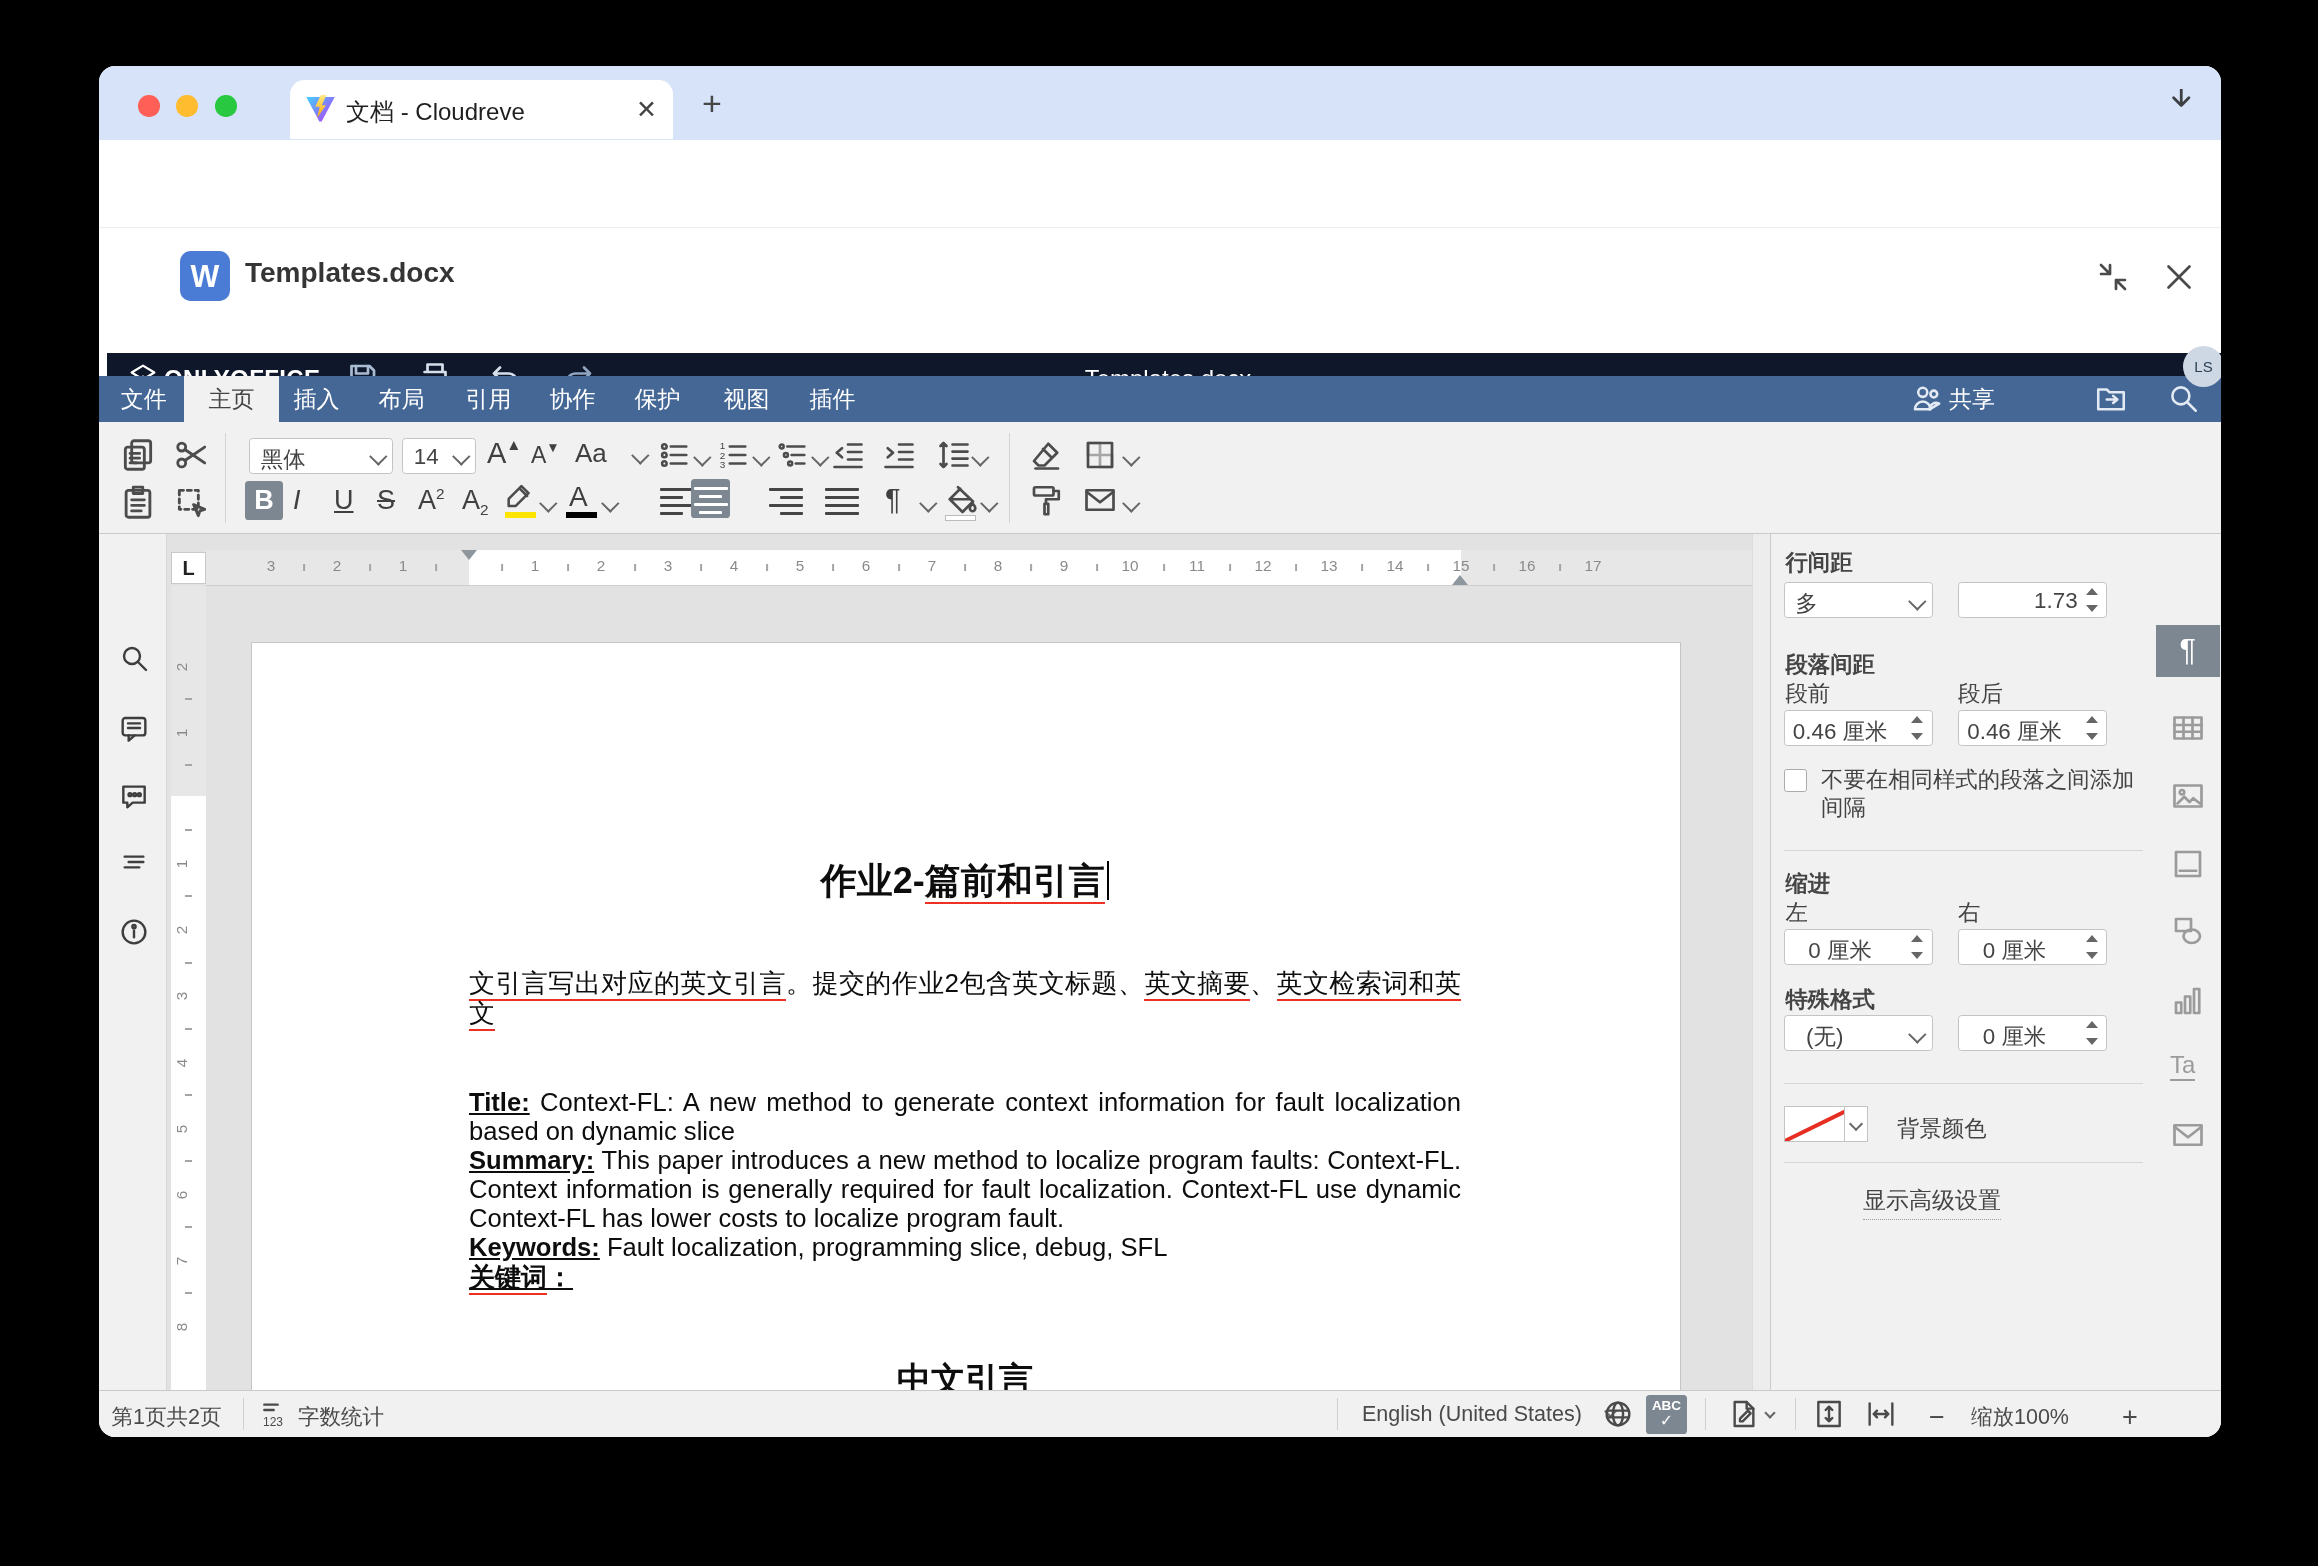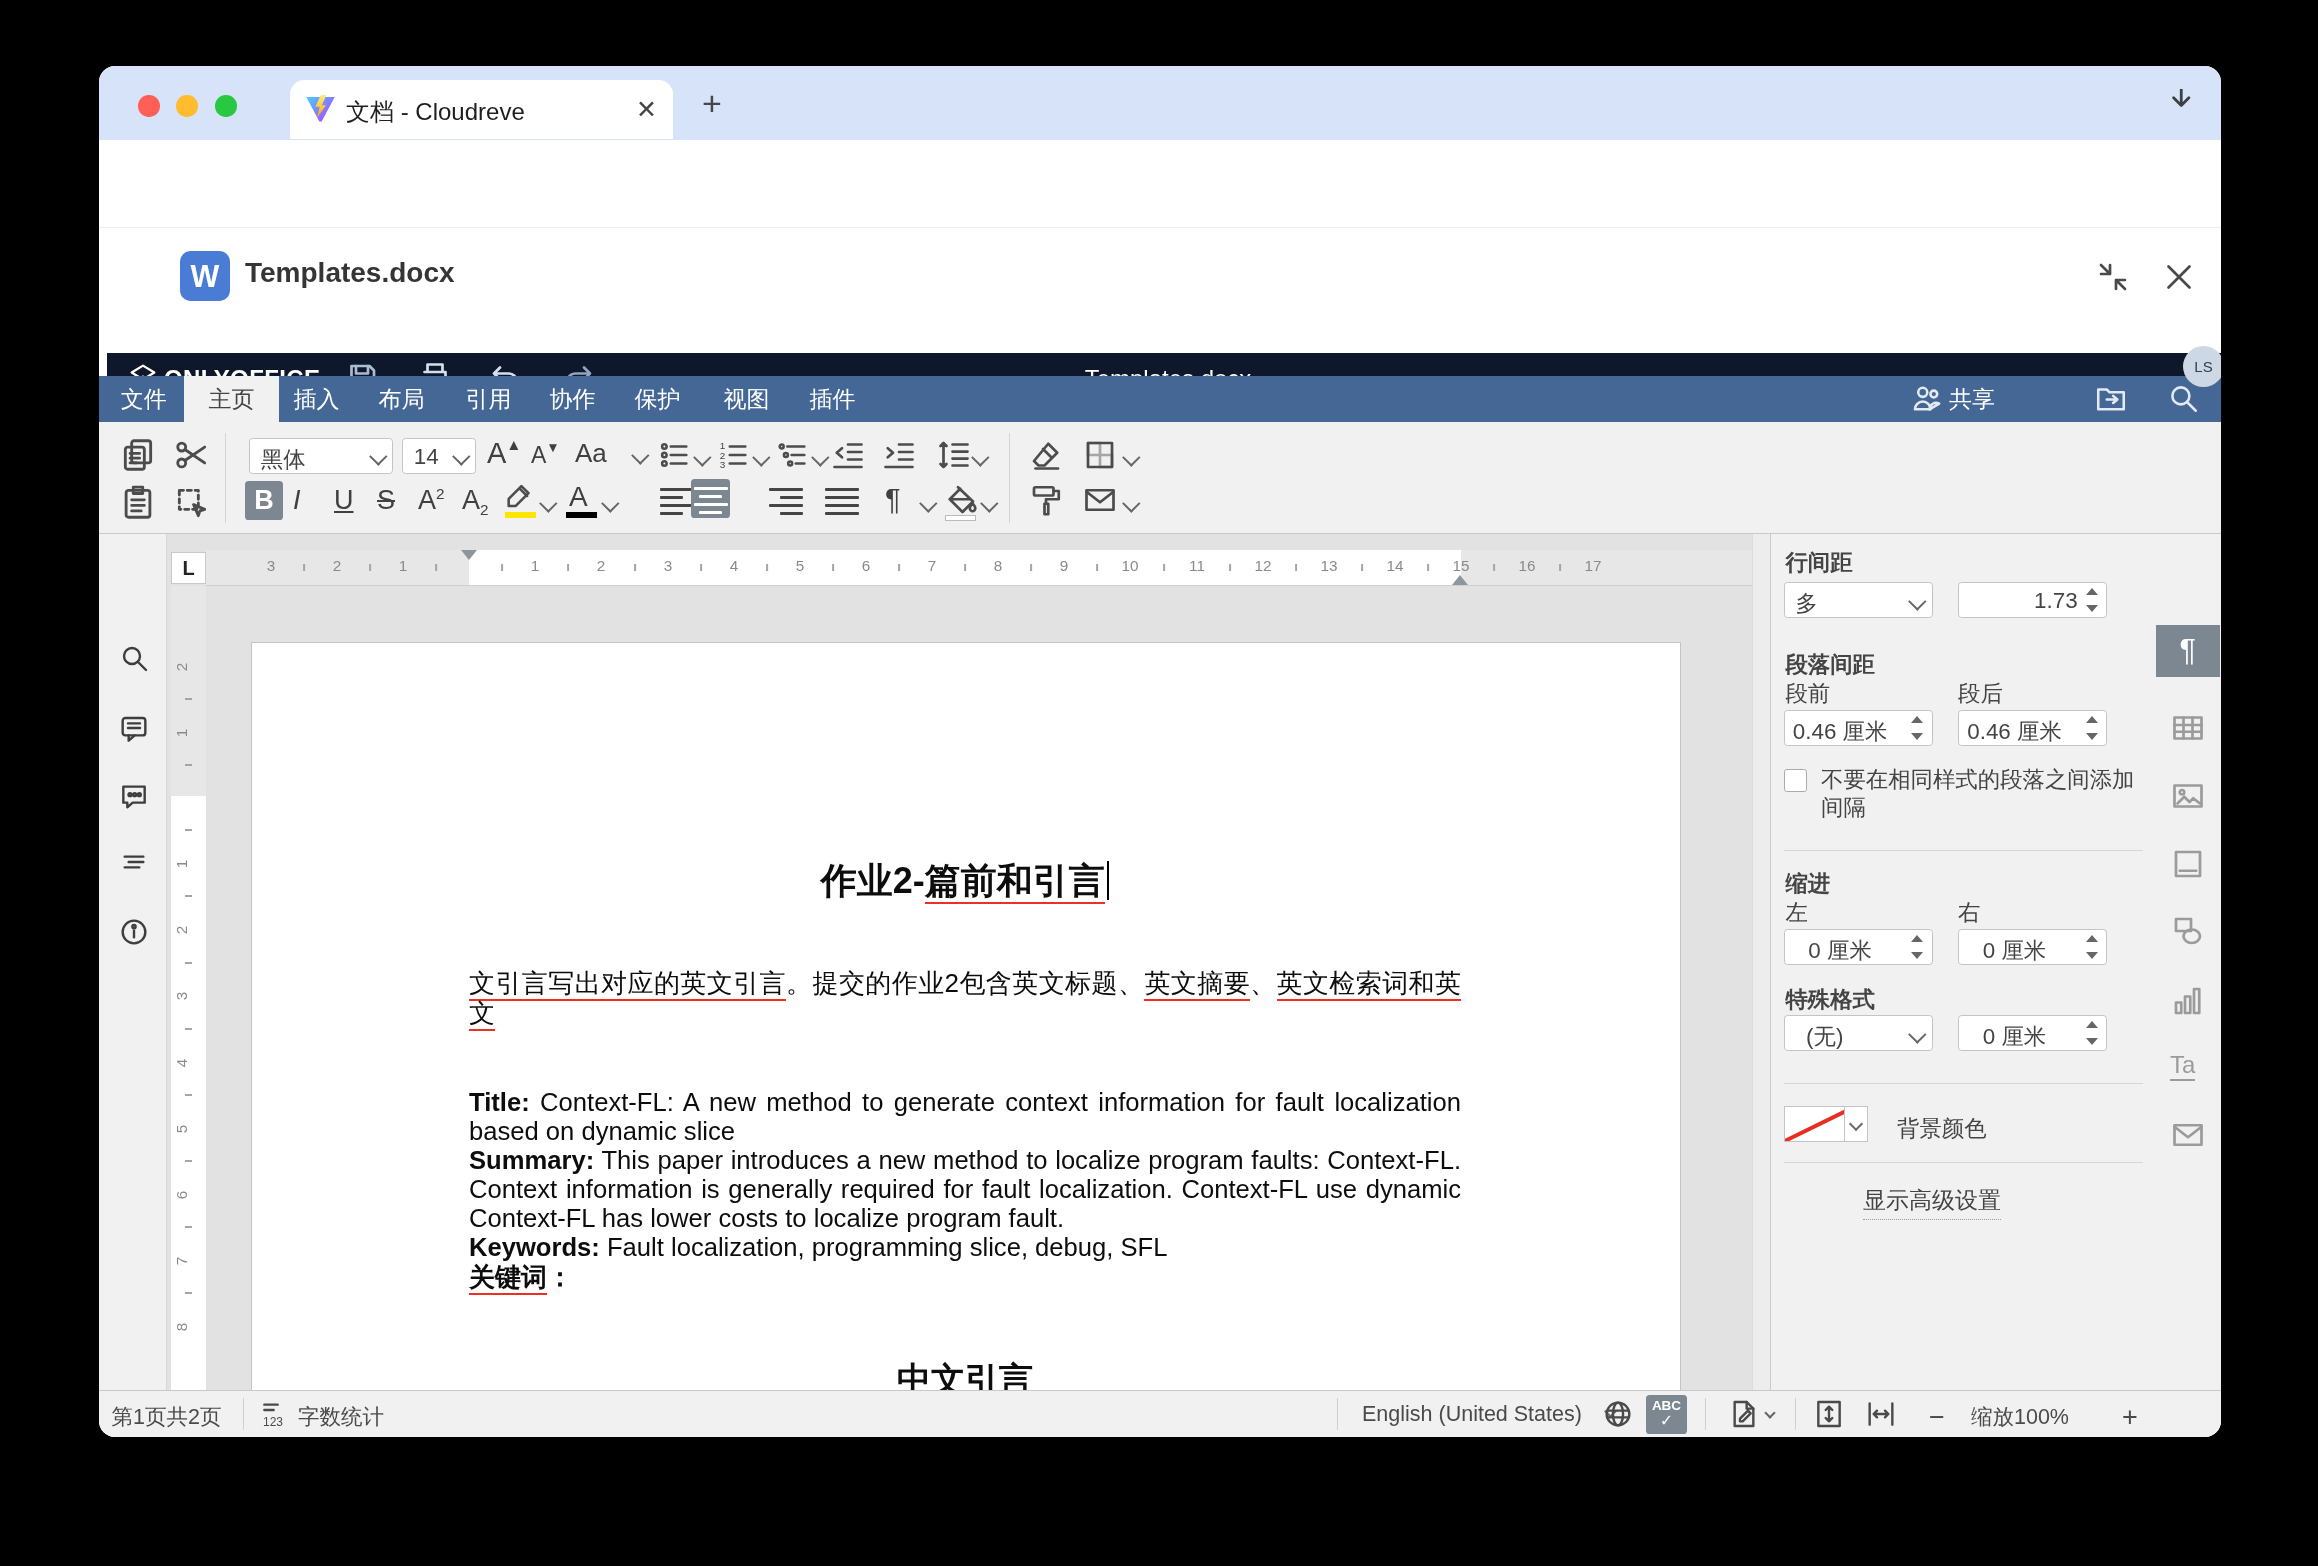--- a/index.html
+++ b/index.html
@@ -91,21 +91,21 @@
   .ind-first{position:absolute;left:263px;top:0;width:0;height:0;border-left:8px solid transparent;border-right:8px solid transparent;border-top:10.8px solid #8f979e;transform:translateX(-50%);}
   .ind-right{position:absolute;left:1254px;bottom:0;width:0;height:0;border-left:8px solid transparent;border-right:8px solid transparent;border-bottom:10.8px solid #8f979e;transform:translateX(-50%);}
 
   .page{position:absolute;left:153px;top:109px;width:1428px;height:749px;background:#fff;box-shadow:0 0 0 0.9px #c2c2c2;overflow:hidden;}
   .doc{position:absolute;left:217px;top:0;width:992px;color:#0d0d0d;}
   .docline{font-size:25.6px;line-height:29px;white-space:nowrap;}
   .docline.just{white-space:normal;text-align:justify;text-align-last:justify;}
   .cnline{font-size:26px;line-height:30px;}
   .cnline.just{text-align:justify;text-align-last:justify;}
   .u-red{border-bottom:2.7px solid #ee2f24;padding-bottom:0.9px;}
-  .b{font-weight:bold;}
+  .b{font-weight:bold;text-decoration:underline;}
   .doctitle{position:absolute;left:0;top:214px;width:992px;text-align:center;font-size:36px;font-weight:600;}
   .caret{display:inline-block;width:2.7px;height:39px;background:#000;vertical-align:-7.2px;margin-left:1.8px;}
   .cnhead{position:absolute;left:0;top:714px;width:992px;text-align:center;font-size:34px;font-weight:700;}
   .scrolltrack{position:absolute;left:1653px;top:0;width:18px;height:856px;background:#ededed;border-left:0.9px solid #dcdcdc;}
 
   
   .sidebar{position:absolute;left:1671px;top:0;width:384px;height:856px;background:#f1f1f1;border-left:0.9px solid #cbcbcb;color:#444;}
   .sb-label{position:absolute;font-size:22.4px;color:#444;}
   .sb-bold{font-weight:bold;}
   .field{position:absolute;width:149px;height:36px;background:#fff;border:0.9px solid #c4c4c4;border-radius:3.6px;font-size:22.4px;color:#444;}

